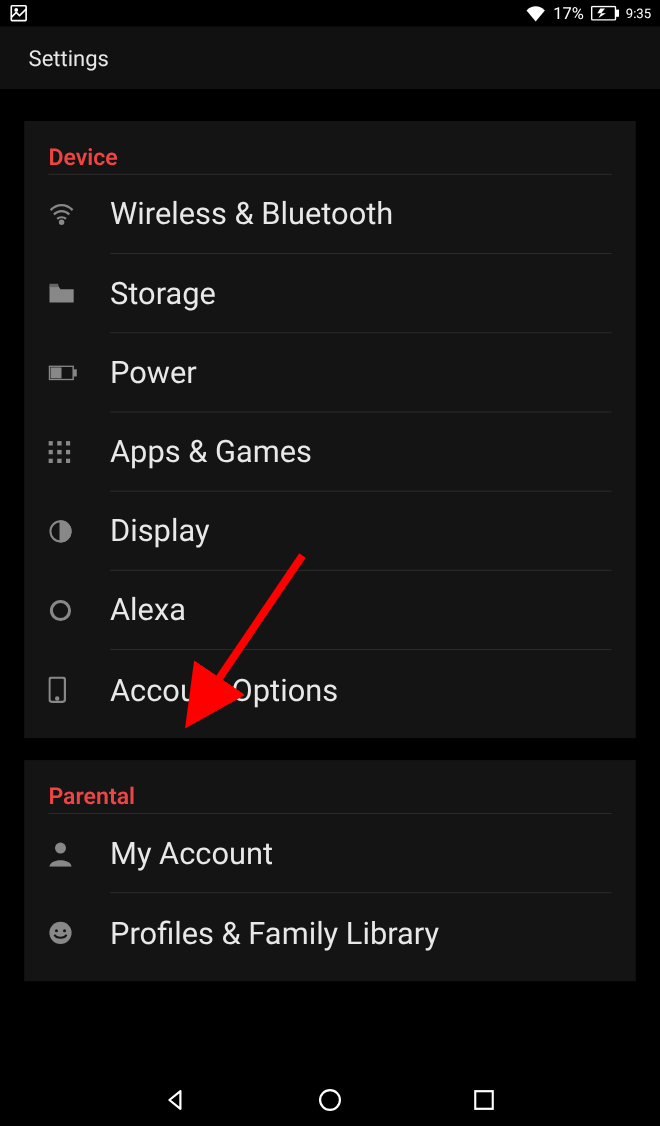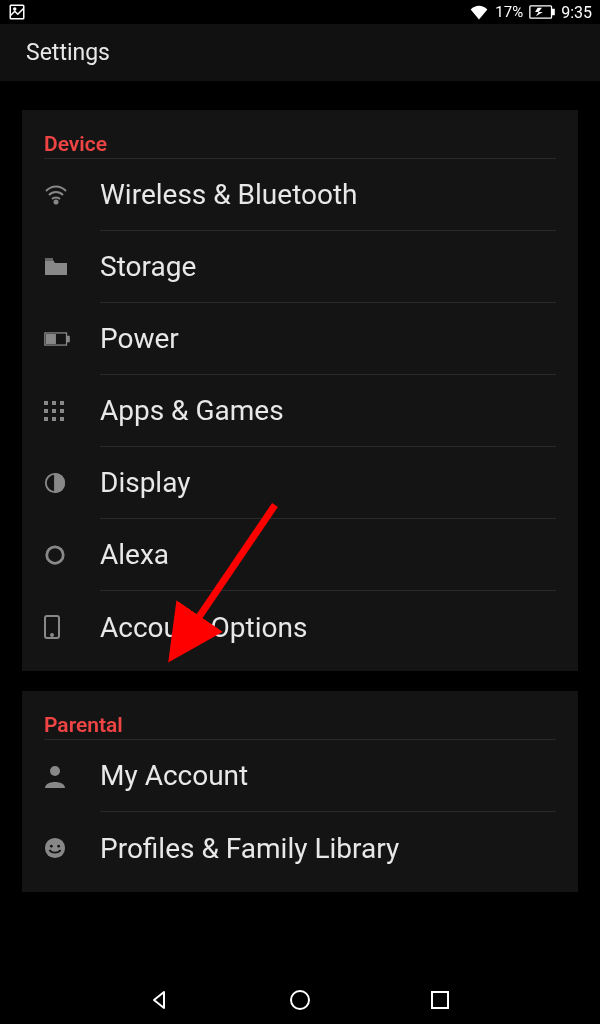--- a/index.html
+++ b/index.html
@@ -23,21 +23,21 @@
     }
     .status-left { flex: 0 0 auto; }
     .status-spacer { flex: 1; }
     .status-right { display: flex; align-items: center; gap: 6px; }
     .header {
       height: 58px;
       background: #111111;
       display: flex;
       align-items: center;
       padding: 16px 26px;
-      font-size: 23px;
+      font-size: 20px;
       font-weight: 400;
       color: #e8e8e8;
       border-bottom: 1px solid #000;
     }
     .content {
       background: #000;
       padding: 28px 22px 0 22px;
       height: calc(100% - 28px - 58px - 48px);
       overflow: hidden;
     }
@@ -126,21 +126,21 @@
         </svg>
     </span>
     <span>17%</span>
     <span>
       <svg width="26" height="14" viewBox="0 0 30 16" fill="none" stroke="#fff" stroke-width="1.5">
           <rect x="1" y="1" width="25" height="14" rx="1"></rect>
           <rect x="27" y="5" width="2" height="6" fill="#fff"></rect>
           <path d="M10 3 L15 3 L11 8 L16 8 L8 13 L11 8 L7 8 Z" fill="#fff" stroke="none"></path>
         </svg>
     </span>
-    <span style="font-size:16px;">9:35</span>
+    <span style="font-size:12px;">9:35</span>
   </div>
 </div>
 
 <div class="header">
   <span>Settings</span>
 </div>
 
 <div class="content">
 
   <div class="section">

